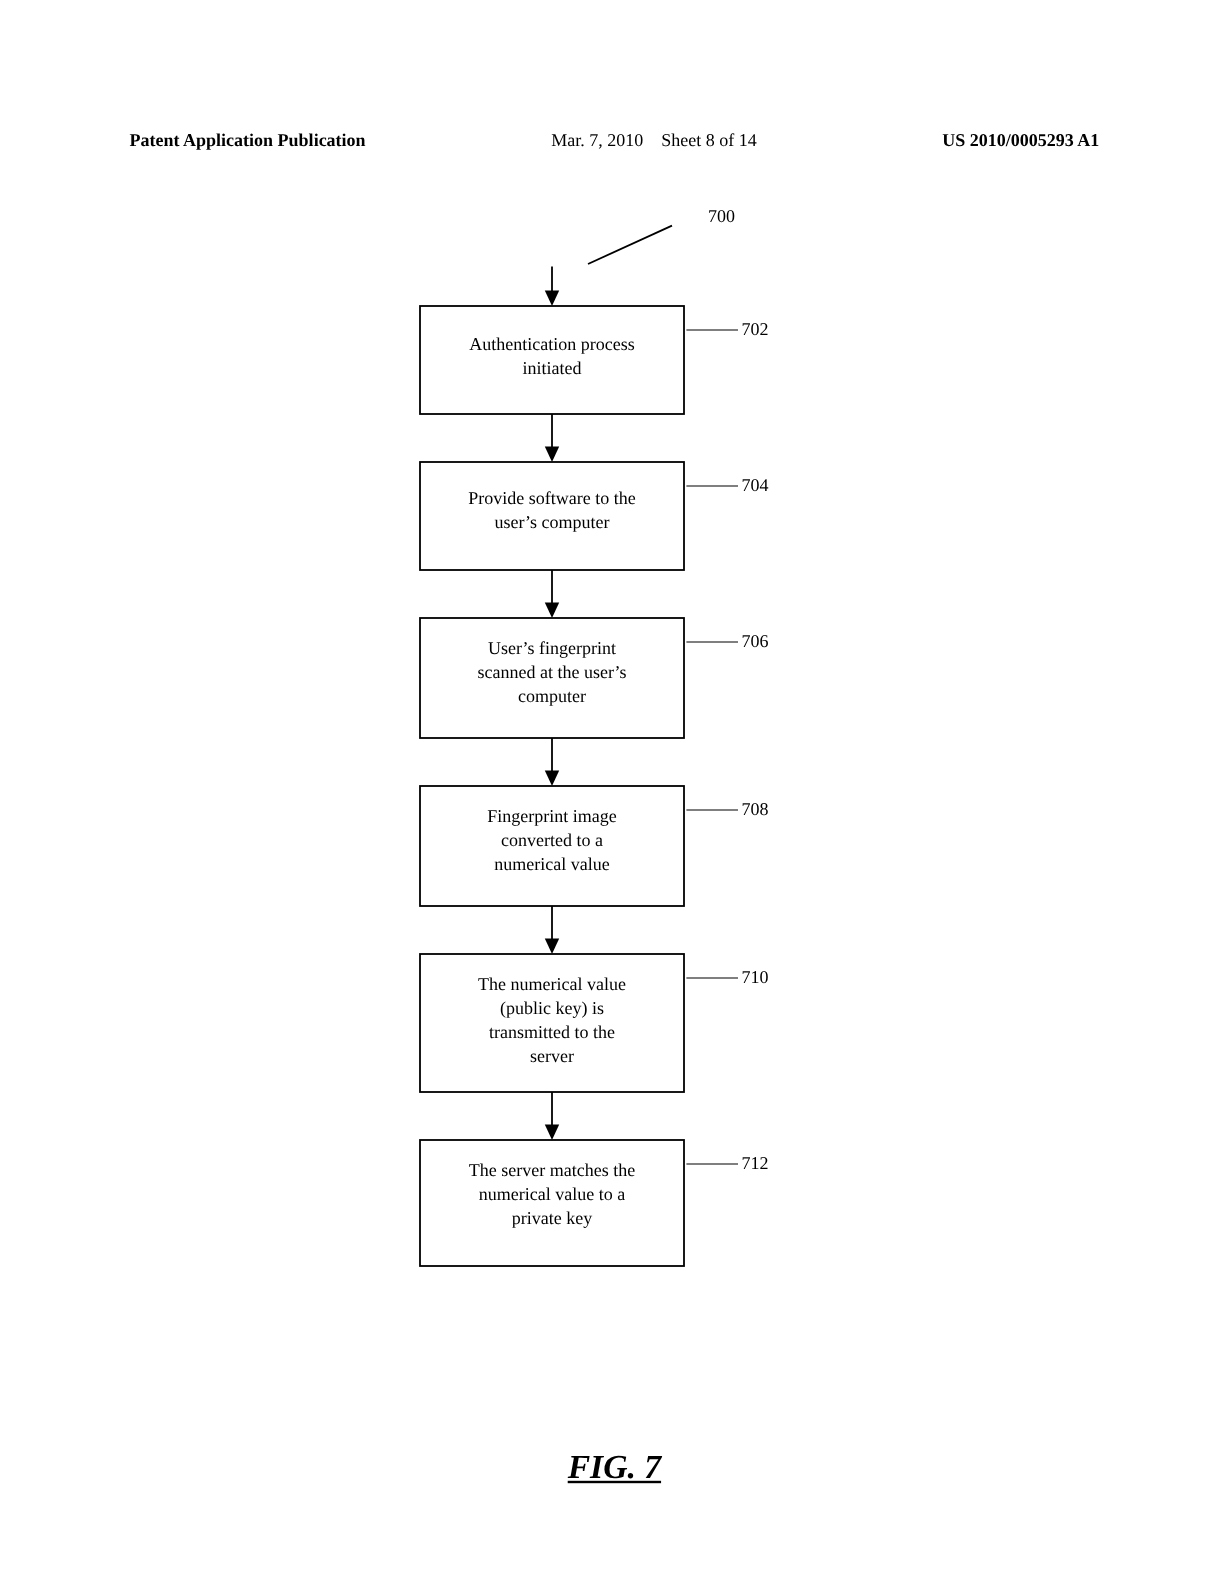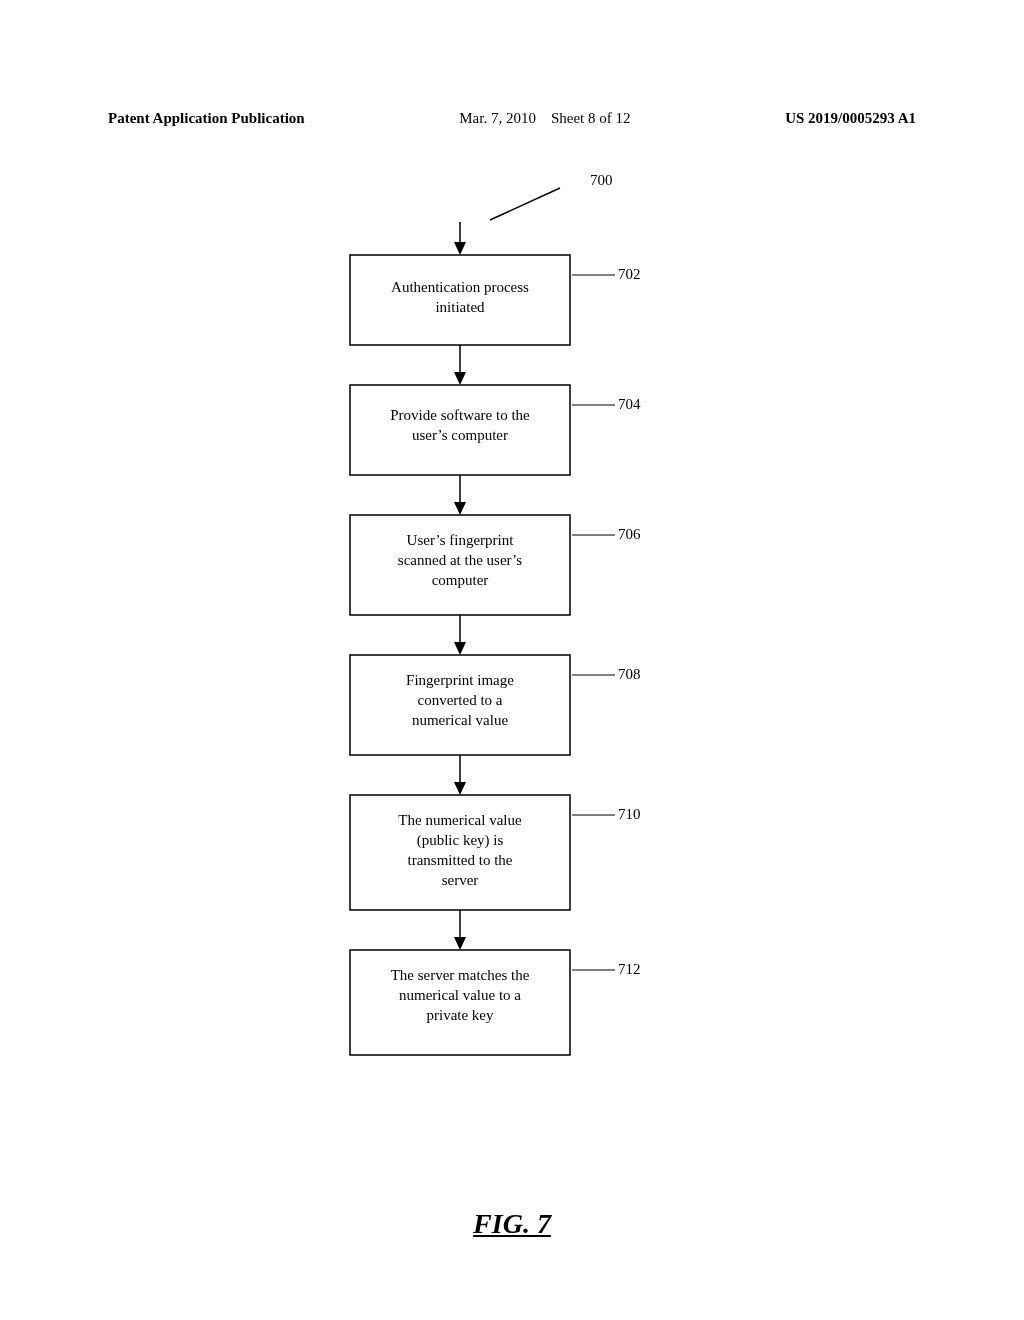--- a/index.html
+++ b/index.html
@@ -67,23 +67,23 @@
       height: 1100px;
     }
   </style>
 </head>
 <body>
 
 <div class="header">
   <div class="header-left">Patent Application Publication</div>
   <div class="header-center">
     <span>Mar. 7, 2010</span>&nbsp;&nbsp;&nbsp;
-    <span>Sheet 8 of 12</span>
+    <span>Sheet 8 of 14</span>
   </div>
-  <div class="header-right">US 2019/0005293 A1</div>
+  <div class="header-right">US 2010/0005293 A1</div>
 </div>
 
 <svg class="diagram-svg" xmlns="http://www.w3.org/2000/svg">
 
   <text x="590" y="55" font-family="Times New Roman, Times, serif" font-size="15">700</text>
 
   <line x1="560" y1="58" x2="490" y2="90" stroke="#000" stroke-width="1.5"></line>
 
   <line x1="460" y1="92" x2="460" y2="115" stroke="#000" stroke-width="1.5"></line>
   <polygon points="460,125 454,112 466,112" fill="#000"></polygon>

